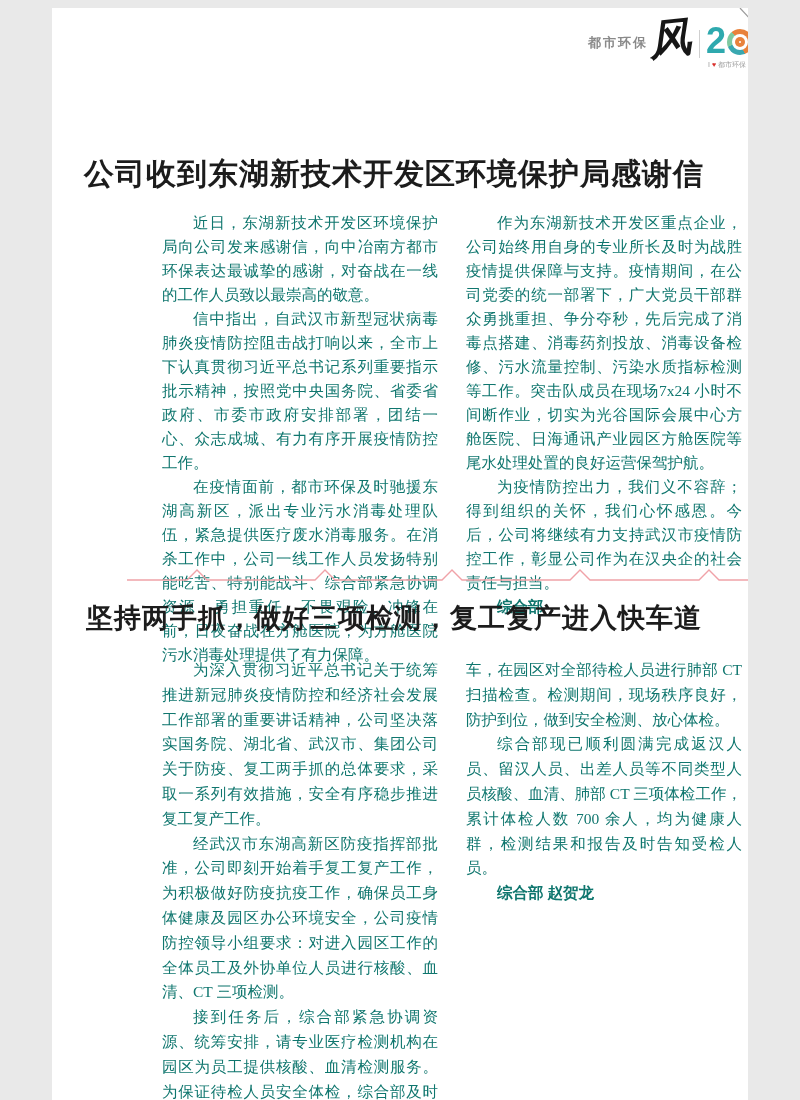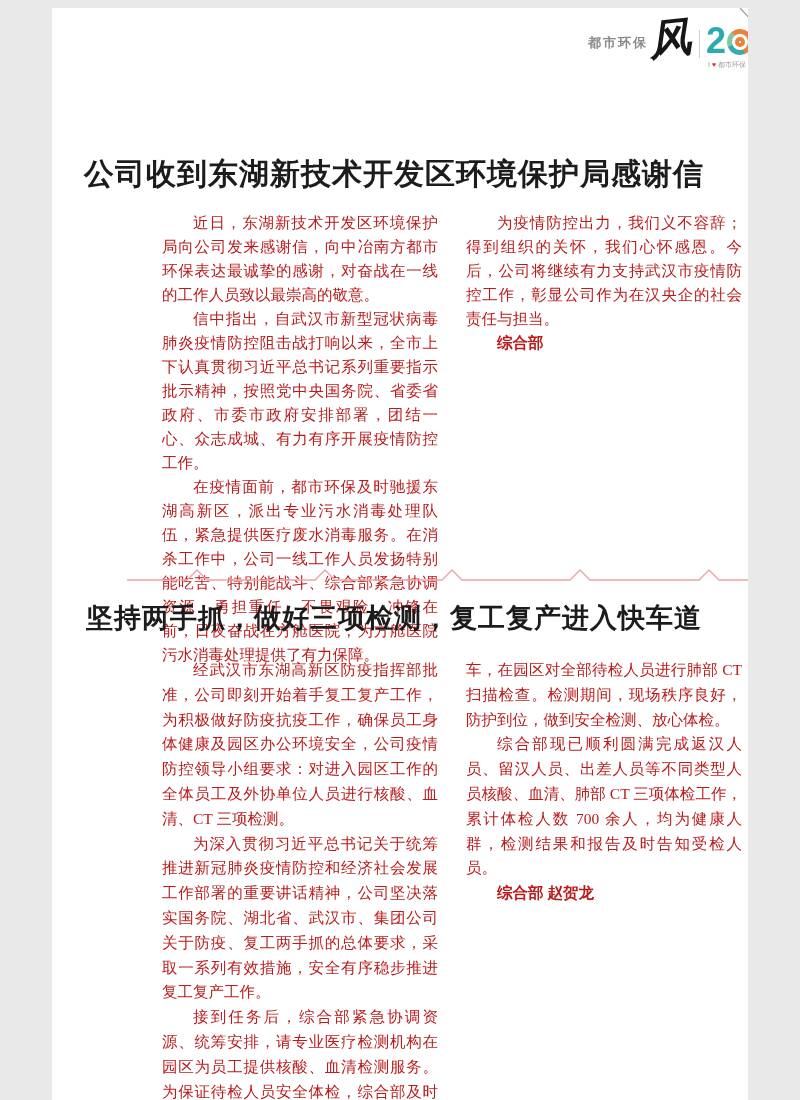--- a/index.html
+++ b/index.html
@@ -72,21 +72,21 @@
   }
   #title1 { top:146px; font-size:30px; letter-spacing:1px; }
   #title2 { top:592px; font-size:27px; letter-spacing:1px; }
 
   .cols { position:absolute; left:110px; width:580px; display:flex; gap:28px; }
   #body1 { top:203px; }
   #body2 { top:650px; }
   .col { width:276px; }
   .col p {
     margin:0; text-indent:2em; text-align:justify;
-    font-size:15.5px; line-height:24px; color:#b91c1c;
+    font-size:15.5px; line-height:24px; color:#0f766e;
   }
   #body2 .col p { line-height:24.8px; }
   .col p.noindent { text-indent:0; }
   .byline {
     margin:0; margin-top:6px; text-align:right; text-indent:0;
     font-weight:bold; font-size:15.5px; line-height:24px; color:#1d1d1d;
     padding-right:4px;
   }
 
   .divider { position:absolute; left:75px; top:560px; }
@@ -127,35 +127,36 @@
 
   <h1 class="a-title" id="title1">公司收到东湖新技术开发区环境保护局感谢信</h1>
 
   <div class="cols" id="body1">
     <div class="col">
       <p>近日，东湖新技术开发区环境保护局向公司发来感谢信，向中冶南方都市环保表达最诚挚的感谢，对奋战在一线的工作人员致以最崇高的敬意。</p>
       <p>信中指出，自武汉市新型冠状病毒肺炎疫情防控阻击战打响以来，全市上下认真贯彻习近平总书记系列重要指示批示精神，按照党中央国务院、省委省政府、市委市政府安排部署，团结一心、众志成城、有力有序开展疫情防控工作。</p>
       <p>在疫情面前，都市环保及时驰援东湖高新区，派出专业污水消毒处理队伍，紧急提供医疗废水消毒服务。在消杀工作中，公司一线工作人员发扬特别能吃苦、特别能战斗、综合部紧急协调资源，勇担重任、不畏艰险、冲锋在前，日夜奋战在方舱医院，为方舱医院污水消毒处理提供了有力保障。</p>
     </div>
     <div class="col">
+      <p>作为东湖新技术开发区重点企业，公司始终用自身的专业所长及时为战胜疫情提供保障与支持。疫情期间，在公司党委的统一部署下，广大党员干部群众勇挑重担、争分夺秒，先后完成了消毒点搭建、消毒药剂投放、消毒设备检修、污水流量控制、污染水质指标检测等工作。突击队成员在现场7x24 小时不间断作业，切实为光谷国际会展中心方舱医院、日海通讯产业园区方舱医院等尾水处理处置的良好运营保驾护航。</p>
       <p>为疫情防控出力，我们义不容辞；得到组织的关怀，我们心怀感恩。今后，公司将继续有力支持武汉市疫情防控工作，彰显公司作为在汉央企的社会责任与担当。</p>
       <p class="byline">综合部</p>
     </div>
   </div>
 
   <svg class="divider" width="655" height="14" viewBox="0 0 655 14">
     <path d="M0,12 L60,12 L70,2 L80,12 L188,12 L198,2 L208,12 L315,12 L325,2 L335,12 L443,12 L453,2 L463,12 L572,12 L582,2 L592,12 L655,12" fill="none" stroke="#f0a2a8" stroke-width="1.4"></path>
   </svg>
 
   <h1 class="a-title" id="title2">坚持两手抓，做好三项检测，复工复产进入快车道</h1>
 
   <div class="cols" id="body2">
     <div class="col">
+      <p>为深入贯彻习近平总书记关于统筹推进新冠肺炎疫情防控和经济社会发展工作部署的重要讲话精神，公司坚决落实国务院、湖北省、武汉市、集团公司关于防疫、复工两手抓的总体要求，采取一系列有效措施，安全有序稳步推进复工复产工作。</p>
       <p>经武汉市东湖高新区防疫指挥部批准，公司即刻开始着手复工复产工作，为积极做好防疫抗疫工作，确保员工身体健康及园区办公环境安全，公司疫情防控领导小组要求：对进入园区工作的全体员工及外协单位人员进行核酸、血清、CT 三项检测。</p>
-      <p>为深入贯彻习近平总书记关于统筹推进新冠肺炎疫情防控和经济社会发展工作部署的重要讲话精神，公司坚决落实国务院、湖北省、武汉市、集团公司关于防疫、复工两手抓的总体要求，采取一系列有效措施，安全有序稳步推进复工复产工作。</p>
       <p>接到任务后，综合部紧急协调资源、统筹安排，请专业医疗检测机构在园区为员工提供核酸、血清检测服务。为保证待检人员安全体检，综合部及时协调安排到湖北省唯一一台移动式 CT 检测</p>
     </div>
     <div class="col">
       <p class="noindent">车，在园区对全部待检人员进行肺部 CT 扫描检查。检测期间，现场秩序良好，防护到位，做到安全检测、放心体检。</p>
       <p>综合部现已顺利圆满完成返汉人员、留汉人员、出差人员等不同类型人员核酸、血清、肺部 CT 三项体检工作，累计体检人数 700 余人，均为健康人群，检测结果和报告及时告知受检人员。</p>
       <p class="byline">综合部 赵贺龙</p>
     </div>
   </div>
 
 </div>

